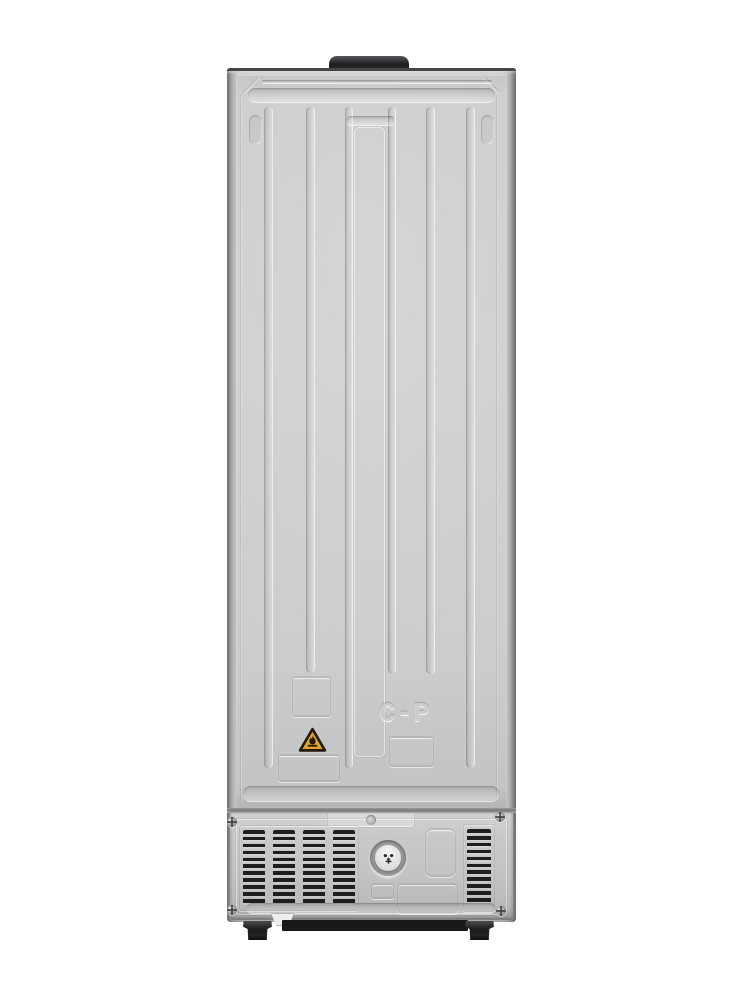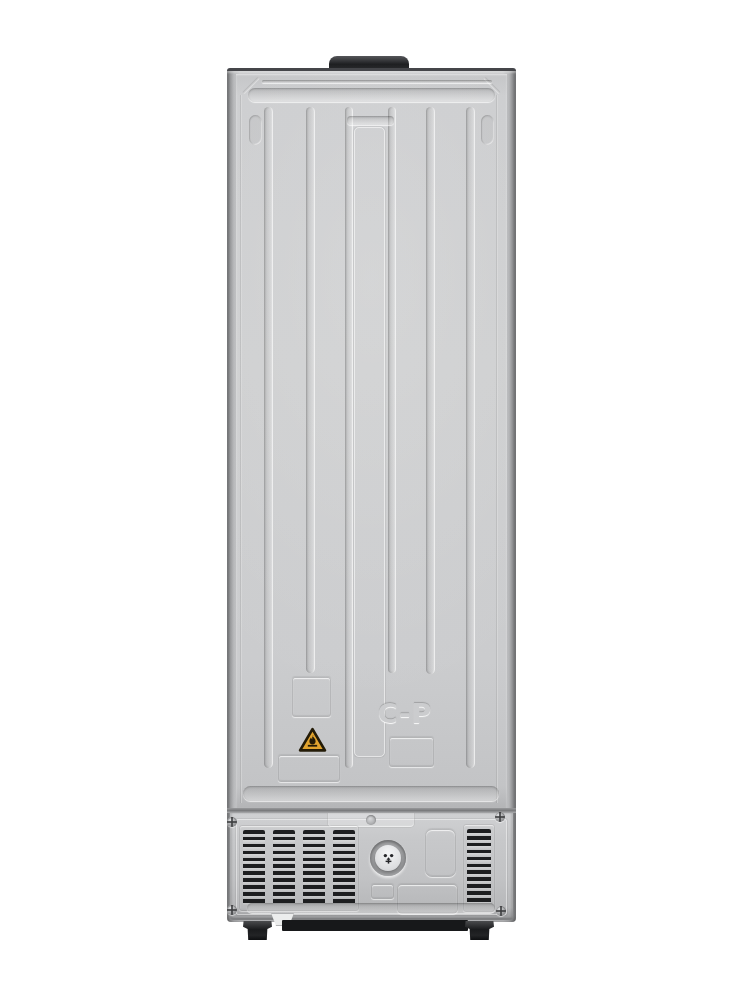--- a/index.html
+++ b/index.html
@@ -32,21 +32,21 @@
     border-radius:5px;}
   .channel{border-radius:7px;background:rgba(0,0,0,.03);
     box-shadow:inset 0 1px 2px rgba(0,0,0,.18),inset 1px 0 1px rgba(0,0,0,.10),inset -1px -1px 1px rgba(255,255,255,.6);}
   .outline{border:1px solid rgba(0,0,0,.09);
     box-shadow:inset 0 1px 1px rgba(255,255,255,.75),inset 0 -1px 1px rgba(0,0,0,.07),
       0 1px 1px rgba(255,255,255,.65),0 -1px 1px rgba(0,0,0,.07);}
   .outline-soft{border:1px solid rgba(255,255,255,.55);box-shadow:0 0 0 1px rgba(0,0,0,.055);}
 
   .marking{left:372px;top:697px;width:66px;height:34px;
     font-size:27px;font-weight:bold;letter-spacing:1px;text-align:center;line-height:34px;
-    color:#cbccce;text-shadow:0 1px 1px rgba(255,255,255,.9),0 -1px 1px rgba(0,0,0,.20);}
+    color:#cbccce;text-shadow:0 1px 1px rgba(255,255,255,.9),0 -1px 1px rgba(0,0,0,.20);font-family:Liberation Mono, monospace;}
 
   
   .seam{left:227px;top:808px;width:289px;height:5px;
     background:linear-gradient(180deg,#98999b,#7a7b7d 50%,#aaabad);}
   .cover{left:230px;top:813px;width:283px;height:107px;border-radius:0 0 3px 3px;
     background:linear-gradient(180deg,#d0d1d3 0%,#c7c8ca 25%,#c2c3c5 60%,#b7b8ba 90%,#9b9c9e 100%);
     border-bottom:2px solid #7f8082;
     box-shadow:inset 2px 0 2px rgba(0,0,0,.12),inset -2px 0 2px rgba(0,0,0,.12);}
   .cover-inset{left:236px;top:819px;width:271px;height:96px;border-radius:2px;
     border:1px solid rgba(255,255,255,.45);box-shadow:0 0 0 1px rgba(0,0,0,.06);}

